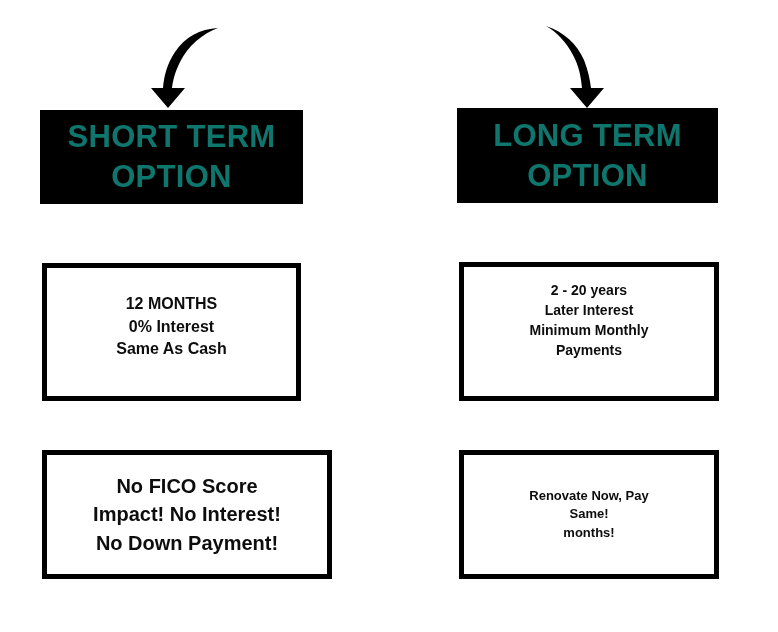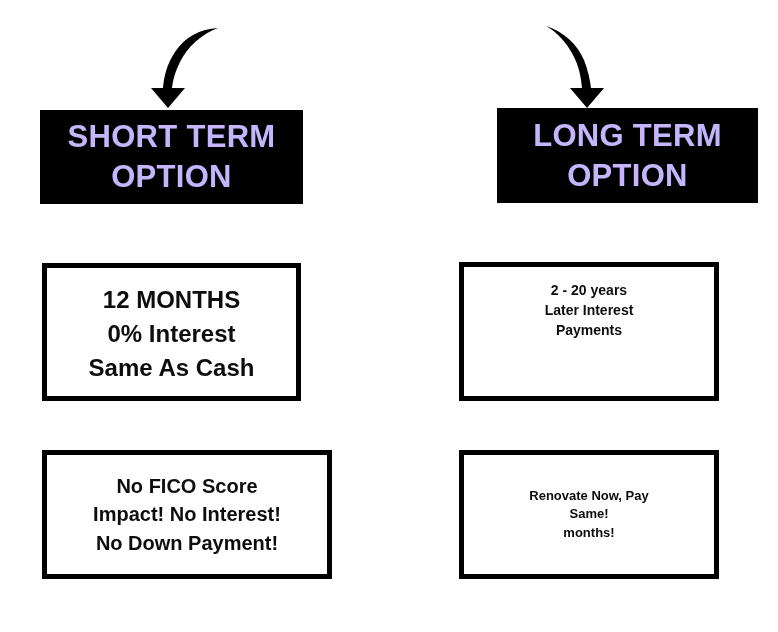--- a/index.html
+++ b/index.html
@@ -27,55 +27,55 @@
     height: 90px;
   }
   .arrow svg { display: block; width: 100%; height: 100%; }
   .arrow-left  { left: 130px; top: 20px; }
   .arrow-right { left: 530px; top: 20px; }
 
   
   .header-block {
     position: absolute;
     background: #000000;
-    color: #c4b5fd;
+    color: #0f766e;
     display: flex;
     flex-direction: column;
     align-items: center;
     justify-content: center;
     font-weight: bold;
     font-size: 31px;
     line-height: 1.28;
     letter-spacing: 0.3px;
     text-align: center;
   }
   .header-left  { left: 40px;  top: 110px; width: 263px; height: 94px; }
-  .header-right { left: 457px; top: 108px; width: 261px; height: 95px; margin-left: 40px; }
+  .header-right { left: 457px; top: 108px; width: 261px; height: 95px; }
   .header-block .hline { display: block; white-space: nowrap; }
 
   
   .fact-box {
     position: absolute;
     background: #ffffff;
     border: 5px solid #000000;
     box-sizing: border-box;
     color: #0d0d0d;
     font-weight: bold;
     text-align: center;
     display: flex;
     flex-direction: column;
     align-items: center;
   }
   .fact-box .fline { display: block; white-space: nowrap; }
 
   .box-m-left {
     left: 42px; top: 263px; width: 259px; height: 138px;
-    font-size: 24px; line-height: 1.42;
+    font-size: 16px; line-height: 1.42;
     justify-content: flex-start;
-    padding-top: 15px;
+    padding-top: 25px;
   }
   .box-m-right {
     left: 459px; top: 262px; width: 260px; height: 139px;
     font-size: 14px; line-height: 1.42;
     justify-content: flex-start;
     padding-top: 14px;
   }
   .box-b-left {
     left: 42px; top: 450px; width: 290px; height: 129px;
     font-size: 20px; line-height: 1.42;
@@ -122,20 +122,21 @@
   </div>
 
   <div class="header-block header-right">
     <span class="hline">LONG TERM</span>
     <span class="hline">OPTION</span>
   </div>
 
   <div class="fact-box box-m-right">
     <span class="fline">2 - 20 years</span>
     <span class="fline">Later Interest</span>
+    <span class="fline">Minimum Monthly</span>
     <span class="fline">Payments</span>
   </div>
 
   <div class="fact-box box-b-right">
     <span class="fline">Renovate Now, Pay</span>
     <span class="fline">Same!</span>
     <span class="fline">months!</span>
   </div>
 
 </div>

